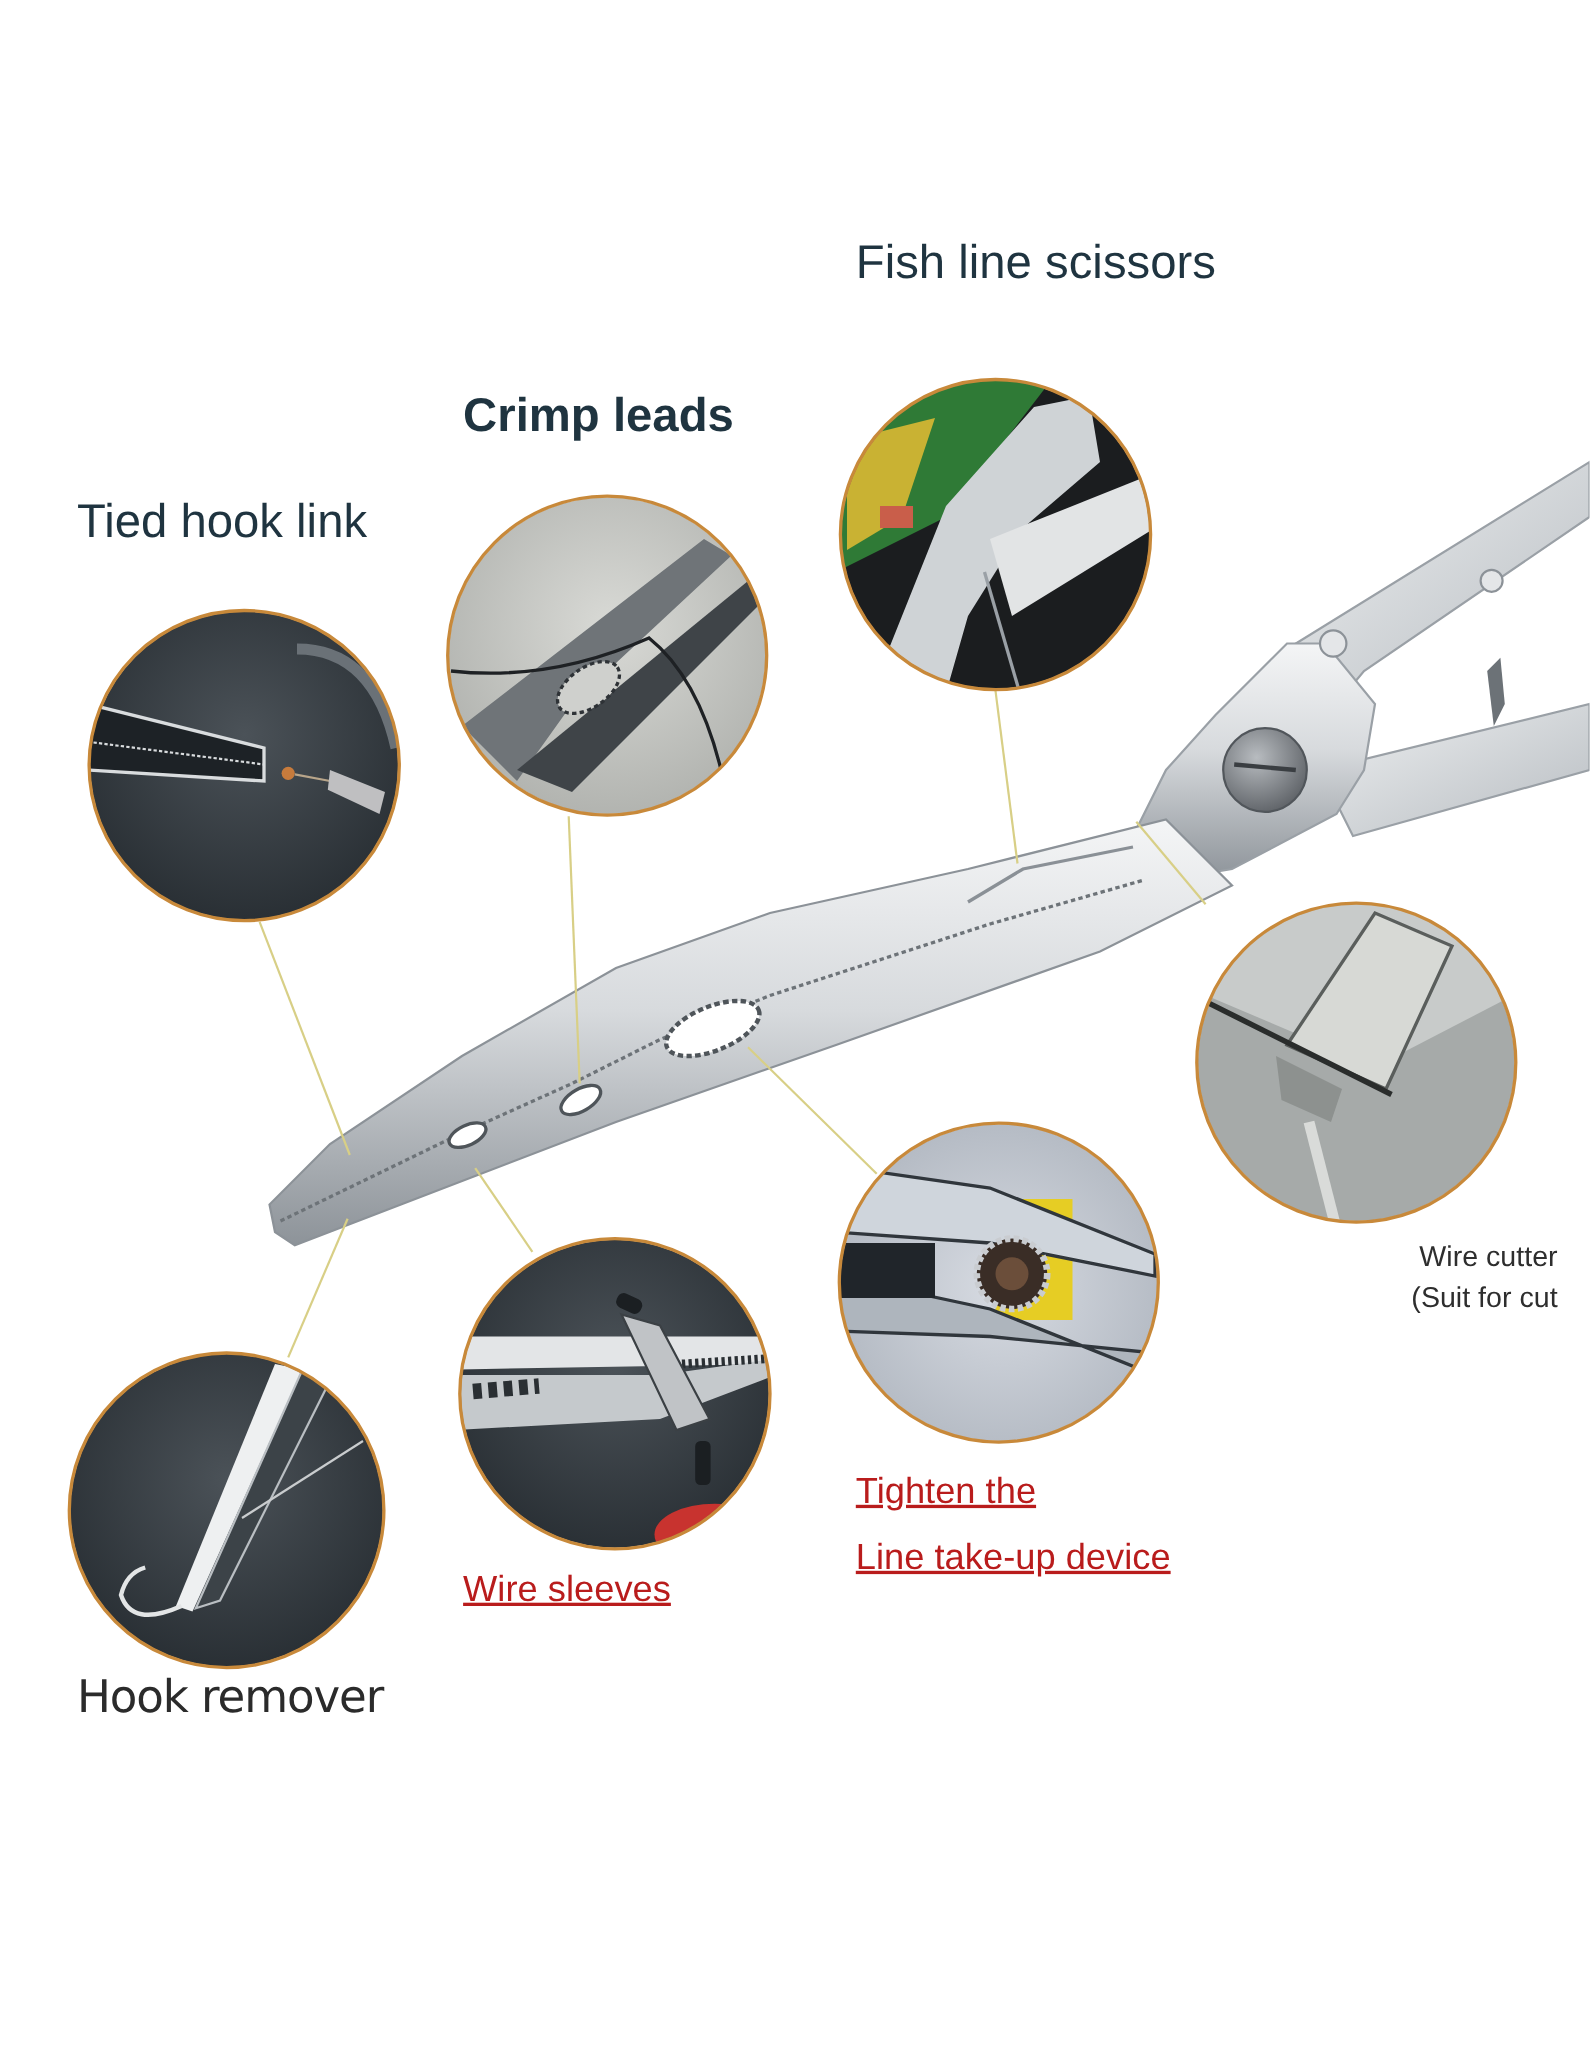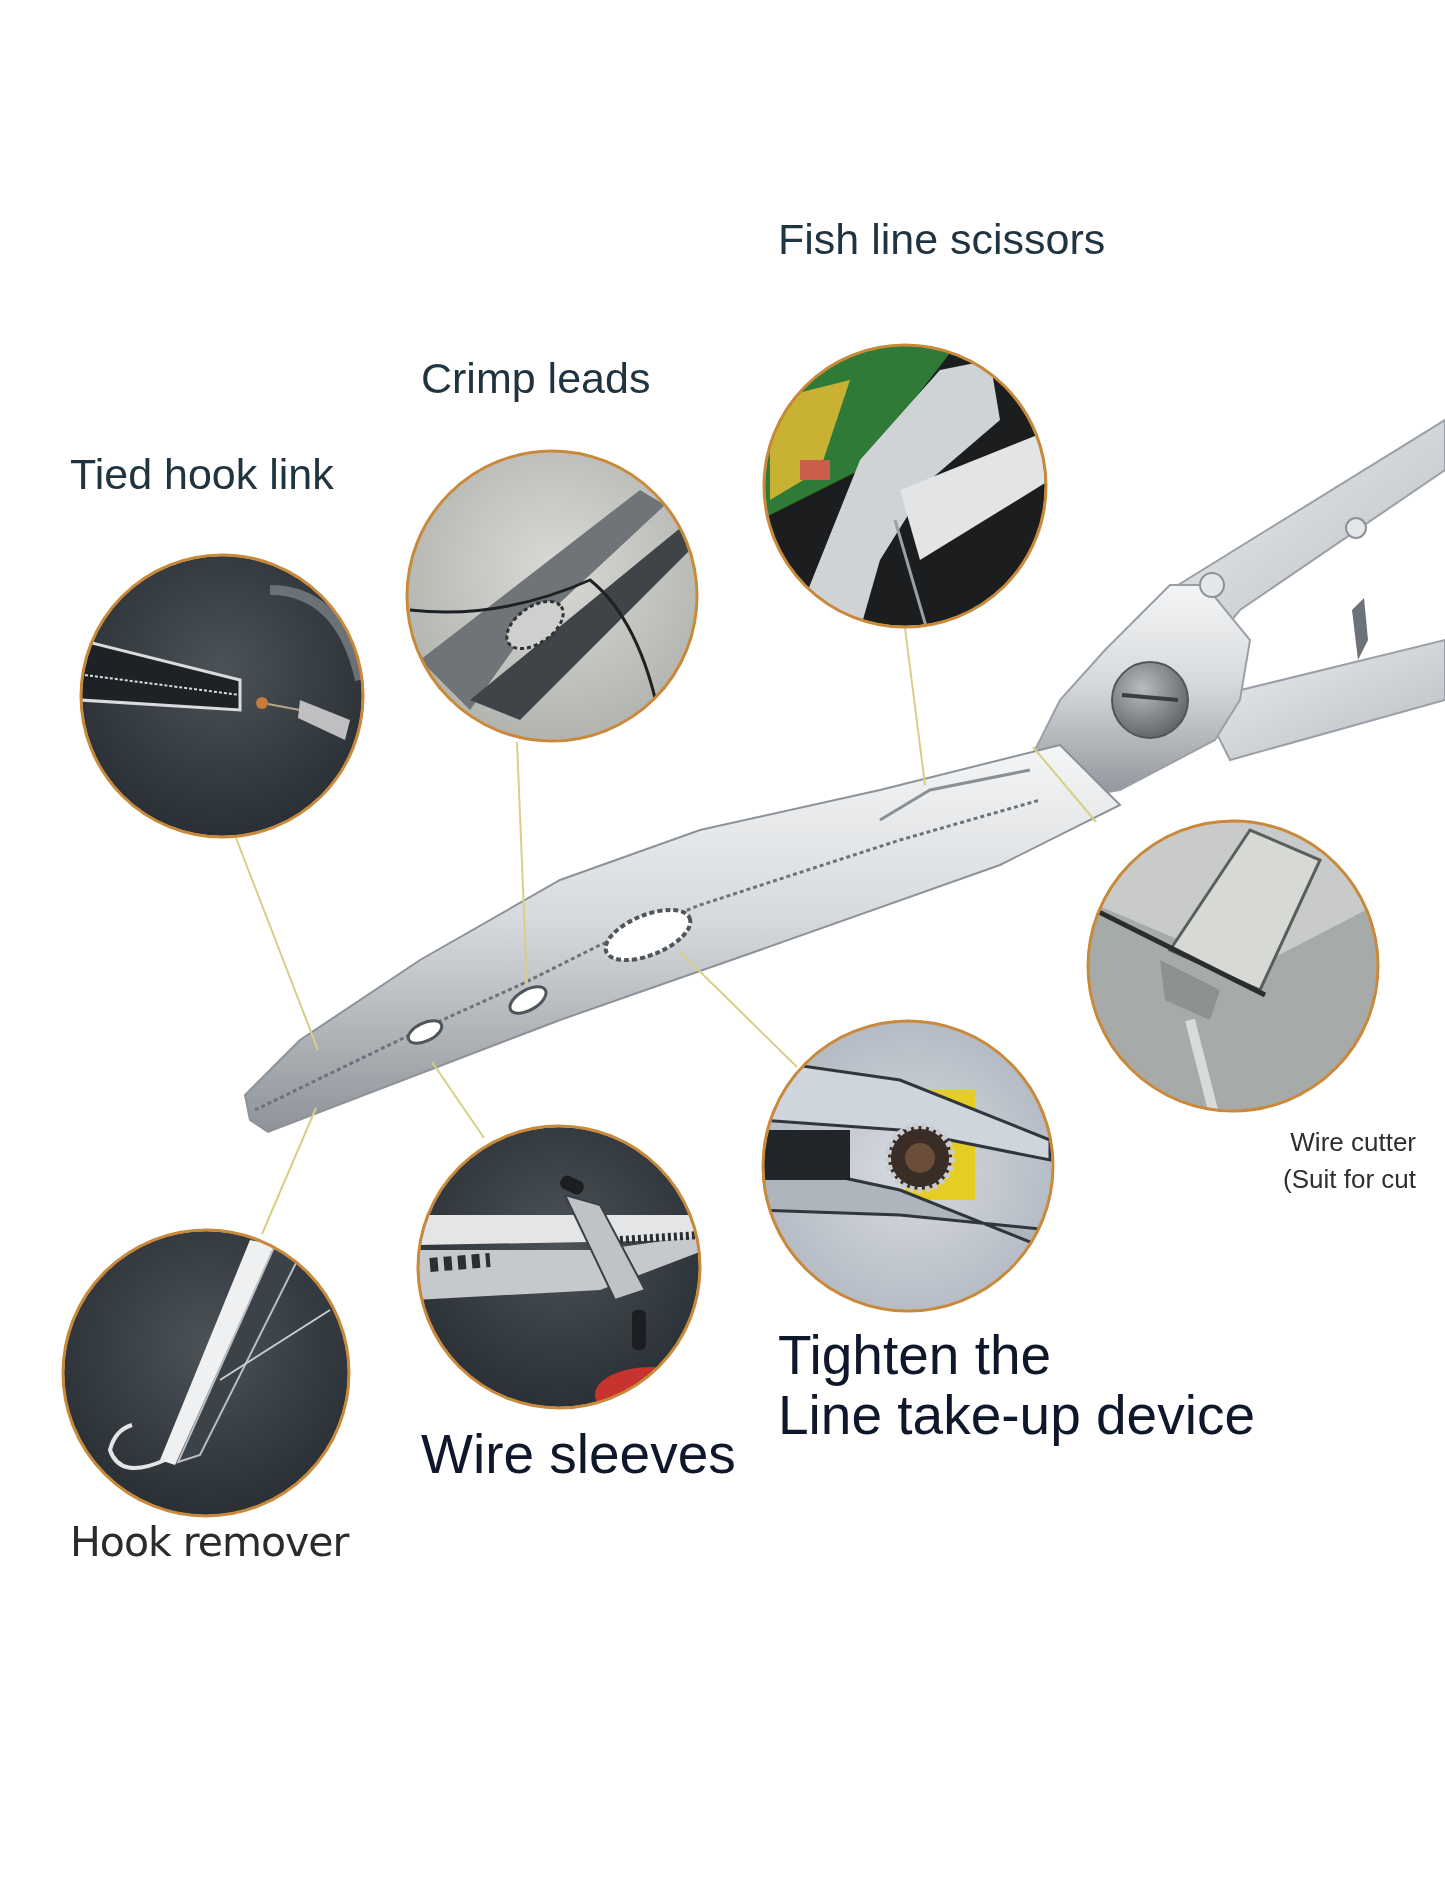--- a/index.html
+++ b/index.html
@@ -1,21 +1,21 @@
 <!DOCTYPE html>
 <html><head>
 <meta charset="utf-8">
 <style>
   html, body { margin: 0; padding: 0; background: #ffffff; }
   body { width: 1445px; height: 1877px; position: relative; overflow: hidden;
          font-family: "Liberation Sans", sans-serif; }
   #stage { position: absolute; left: 0; top: 0; width: 1382px; height: 1877px; }
   .label { position: absolute; white-space: nowrap; line-height: 1.0; }
   .label.dark { color: #1f3440; font-size: 43px; }
-  .label.gray { color: #0f172a; font-size: 55px; }
+  .label.gray { color: #b91c1c; font-size: 33px; text-decoration: underline; }
   .label.small { color: #2e2e2e; font-size: 26px; text-align: right; line-height: 37px; }
   .label.multi { line-height: 60px; }
   .label span { display: block; }
   .hook-label { font-family: "DejaVu Sans", sans-serif; letter-spacing: -1px; font-size: 41px; color: #2b2b2b; }
 </style>
 </head>
 <body>
 
 <div id="stage">
   <svg id="art" width="1445" height="1877" viewBox="0 0 1445 1877" xmlns="http://www.w3.org/2000/svg">
@@ -190,21 +190,21 @@
         <path d="M220 1380 L330 1310" stroke="#c9ccce" stroke-width="2"></path>
         <path d="M165 1460 Q120 1480 110 1450 Q115 1430 132 1425" fill="none" stroke="#e3e5e6" stroke-width="4"></path>
       </g>
       <circle cx="206" cy="1373" r="143" fill="none" stroke="#c8893a" stroke-width="3"></circle>
     </g>
   </svg>
 
   
   <div class="label dark" style="left:778px; top:218px;">Fish line scissors</div>
 
-  <div class="label dark" style="left:421px; top:357px;">Crimp leads</div>
+  <div class="label dark" style="left:421px; top:357px;font-weight:bold;">Crimp leads</div>
 
   <div class="label dark" style="left:70px; top:453px;">Tied hook link</div>
 
   <div class="label small" style="left:1116px; top:1124px; width:300px;">
     <span>Wire cutter</span>
     <span>(Suit for cut</span>
   </div>
 
   <div class="label gray multi" style="left:778px; top:1325px;">
     <span>Tighten the</span>

